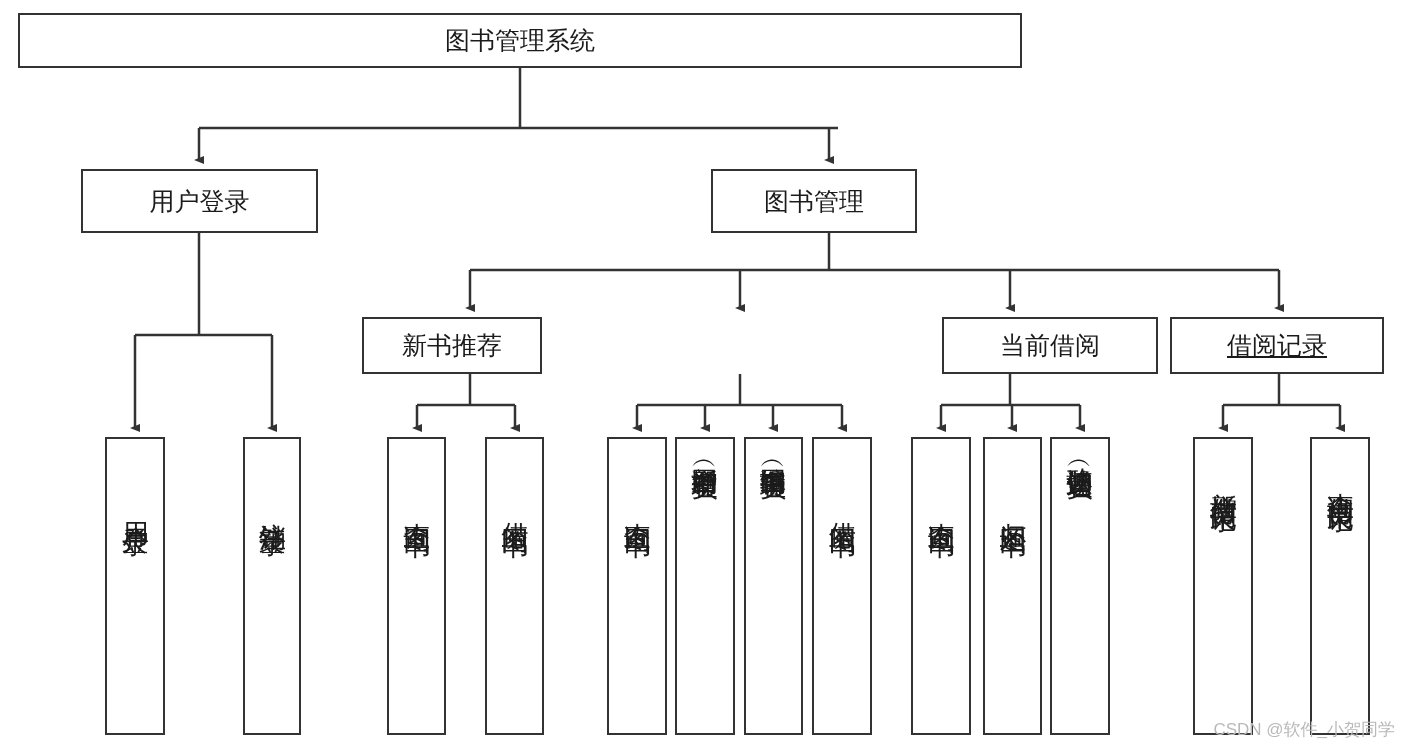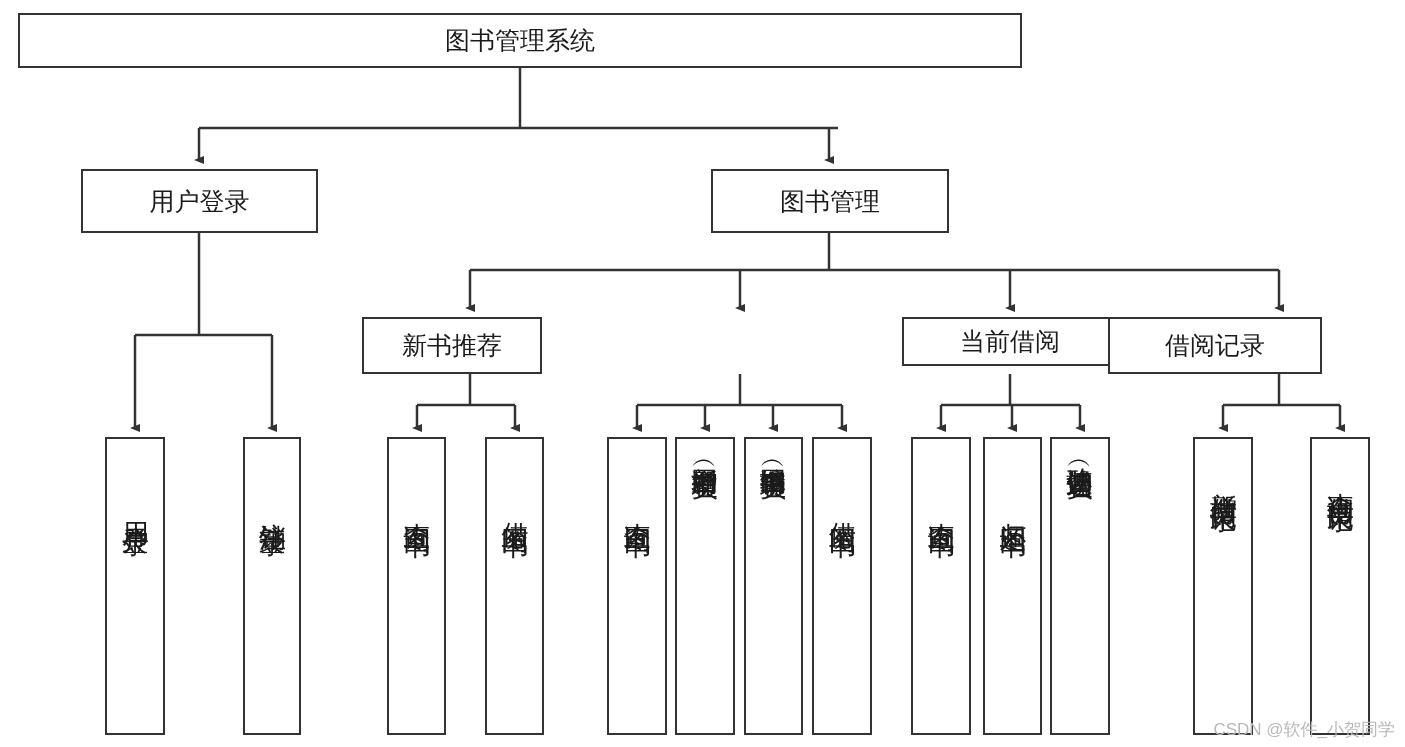--- a/index.html
+++ b/index.html
@@ -113,31 +113,31 @@
     </g>
   </svg>
 
   <div class="node node-root" style="left:18px;top:13px;width:1004px;height:55px;">
     <span class="label">图书管理系统</span>
   </div>
 
   <div class="node node-l2" style="left:81px;top:169px;width:237px;height:64px;">
     <span class="label">用户登录</span>
   </div>
-  <div class="node node-l2" style="left:711px;top:169px;width:238px;height:64px;">
+  <div class="node node-l2" style="left:711px;top:169px;width:206px;height:64px;">
     <span class="label">图书管理</span>
   </div>
 
   <div class="node node-l3" style="left:362px;top:317px;width:180px;height:57px;">
     <span class="label">新书推荐</span>
   </div>
-  <div class="node node-l3" style="left:902px;top:317px;width:216px;height:49px;">
+  <div class="node node-l3" style="left:942px;top:317px;width:216px;height:57px;">
     <span class="label">当前借阅</span>
   </div>
-  <div class="node node-l3" style="left:1108px;top:317px;width:214px;height:57px;">
+  <div class="node node-l3" style="left:1170px;top:317px;width:214px;height:57px;text-decoration:underline;">
     <span class="label">借阅记录</span>
   </div>
 
   <div class="node node-leaf" style="left:105px;top:437px;width:60px;height:298px;padding-top:62px;">
     <span class="label">用户登录</span>
   </div>
   <div class="node node-leaf" style="left:243px;top:437px;width:58px;height:298px;padding-top:62px;">
     <span class="label">注销登录</span>
   </div>
 

